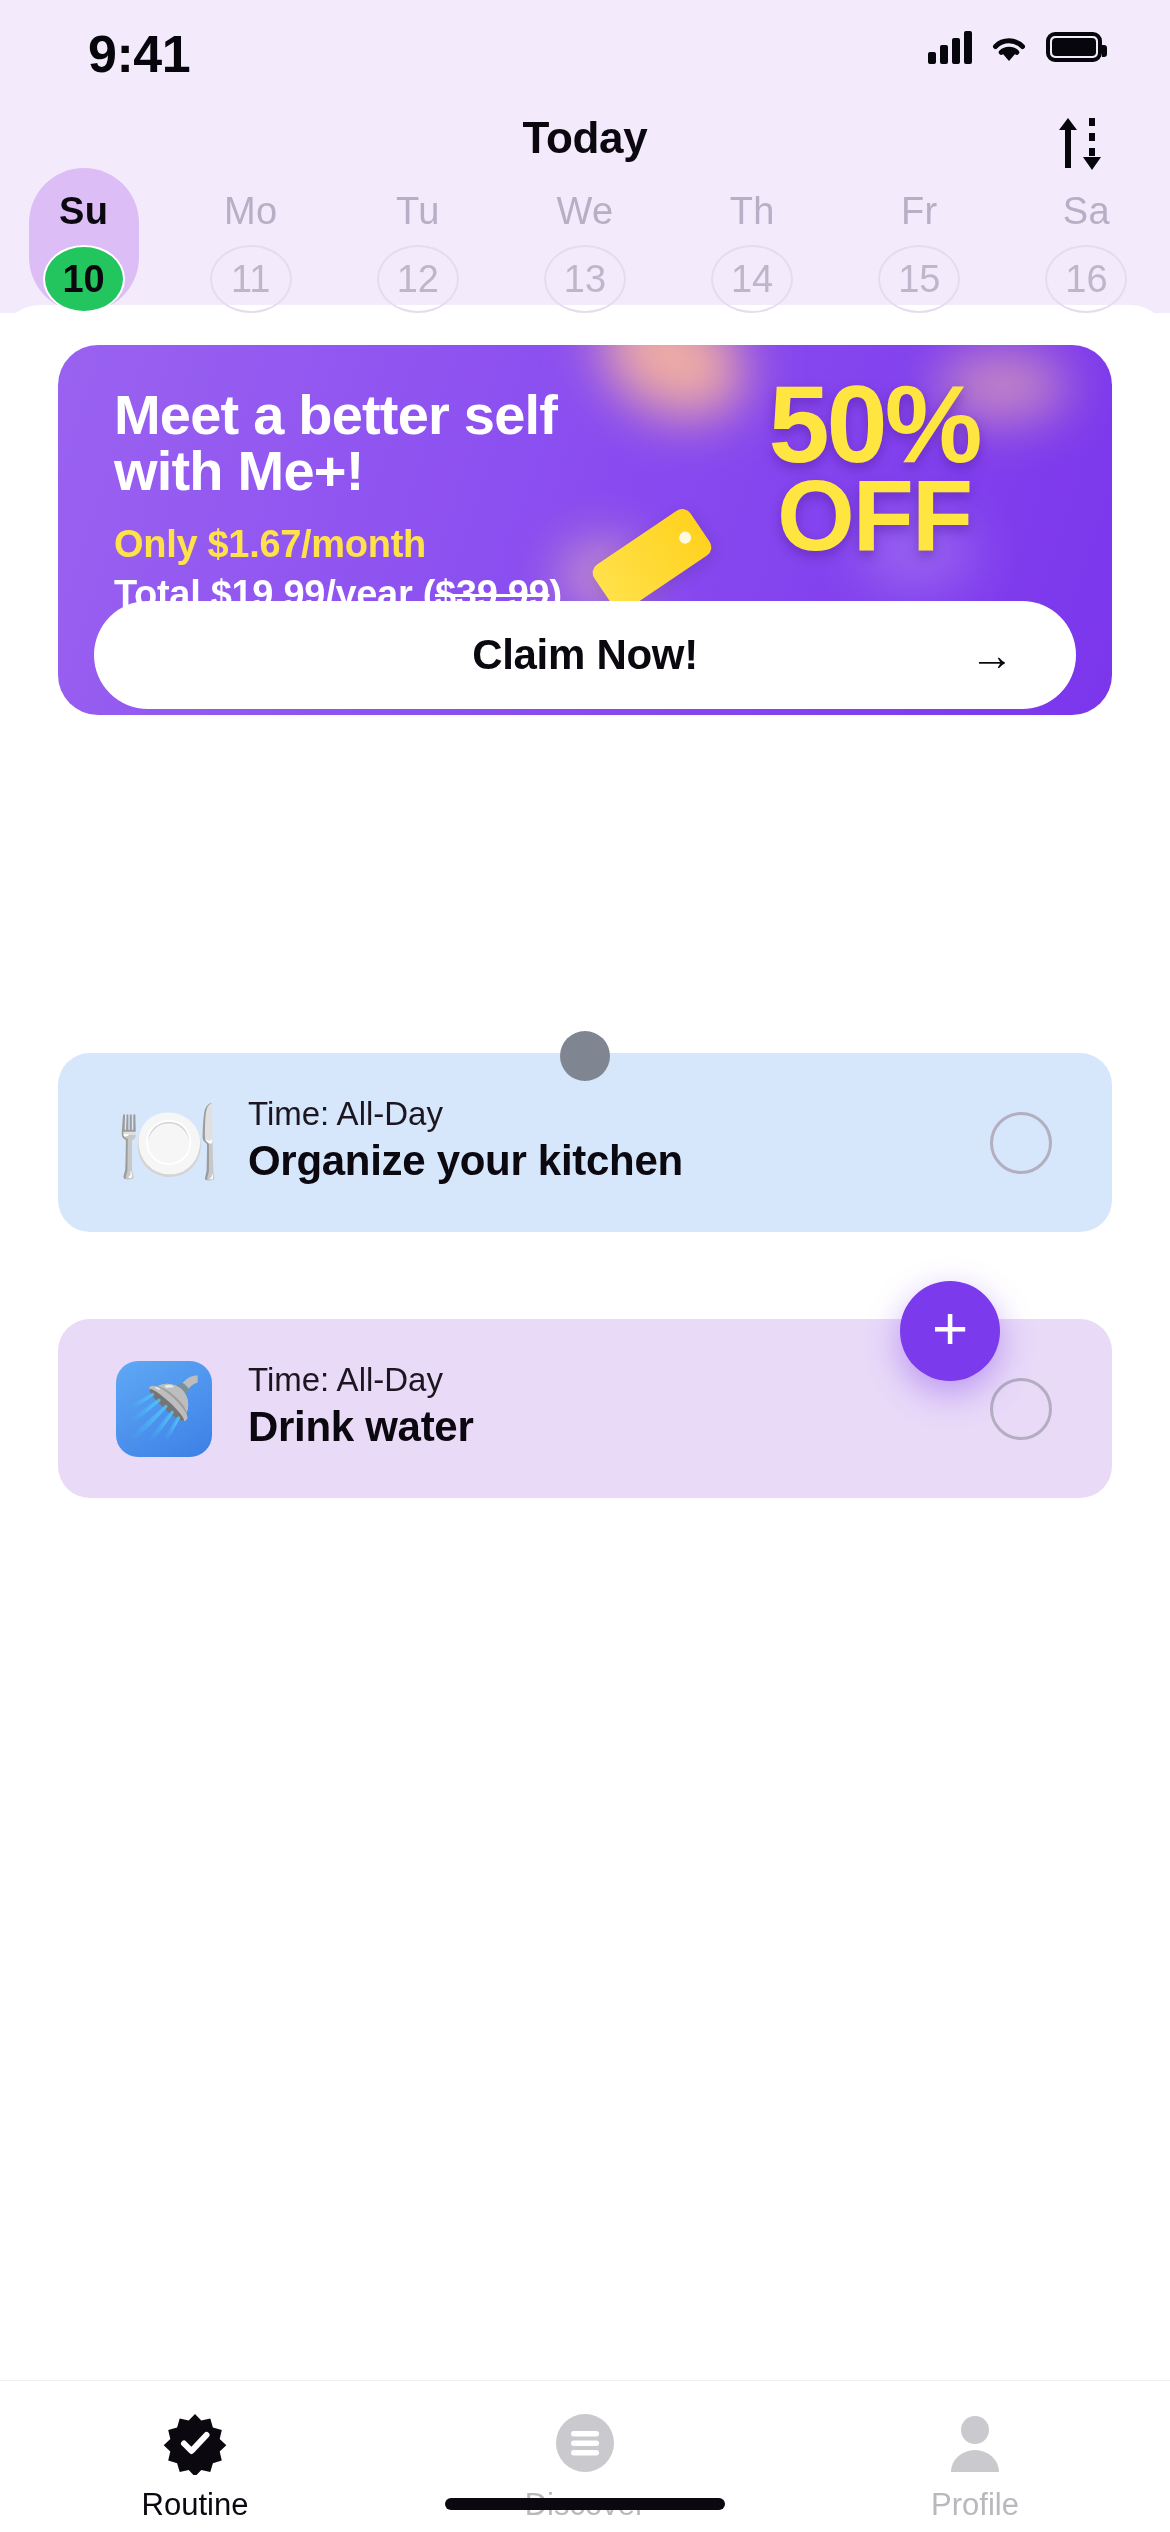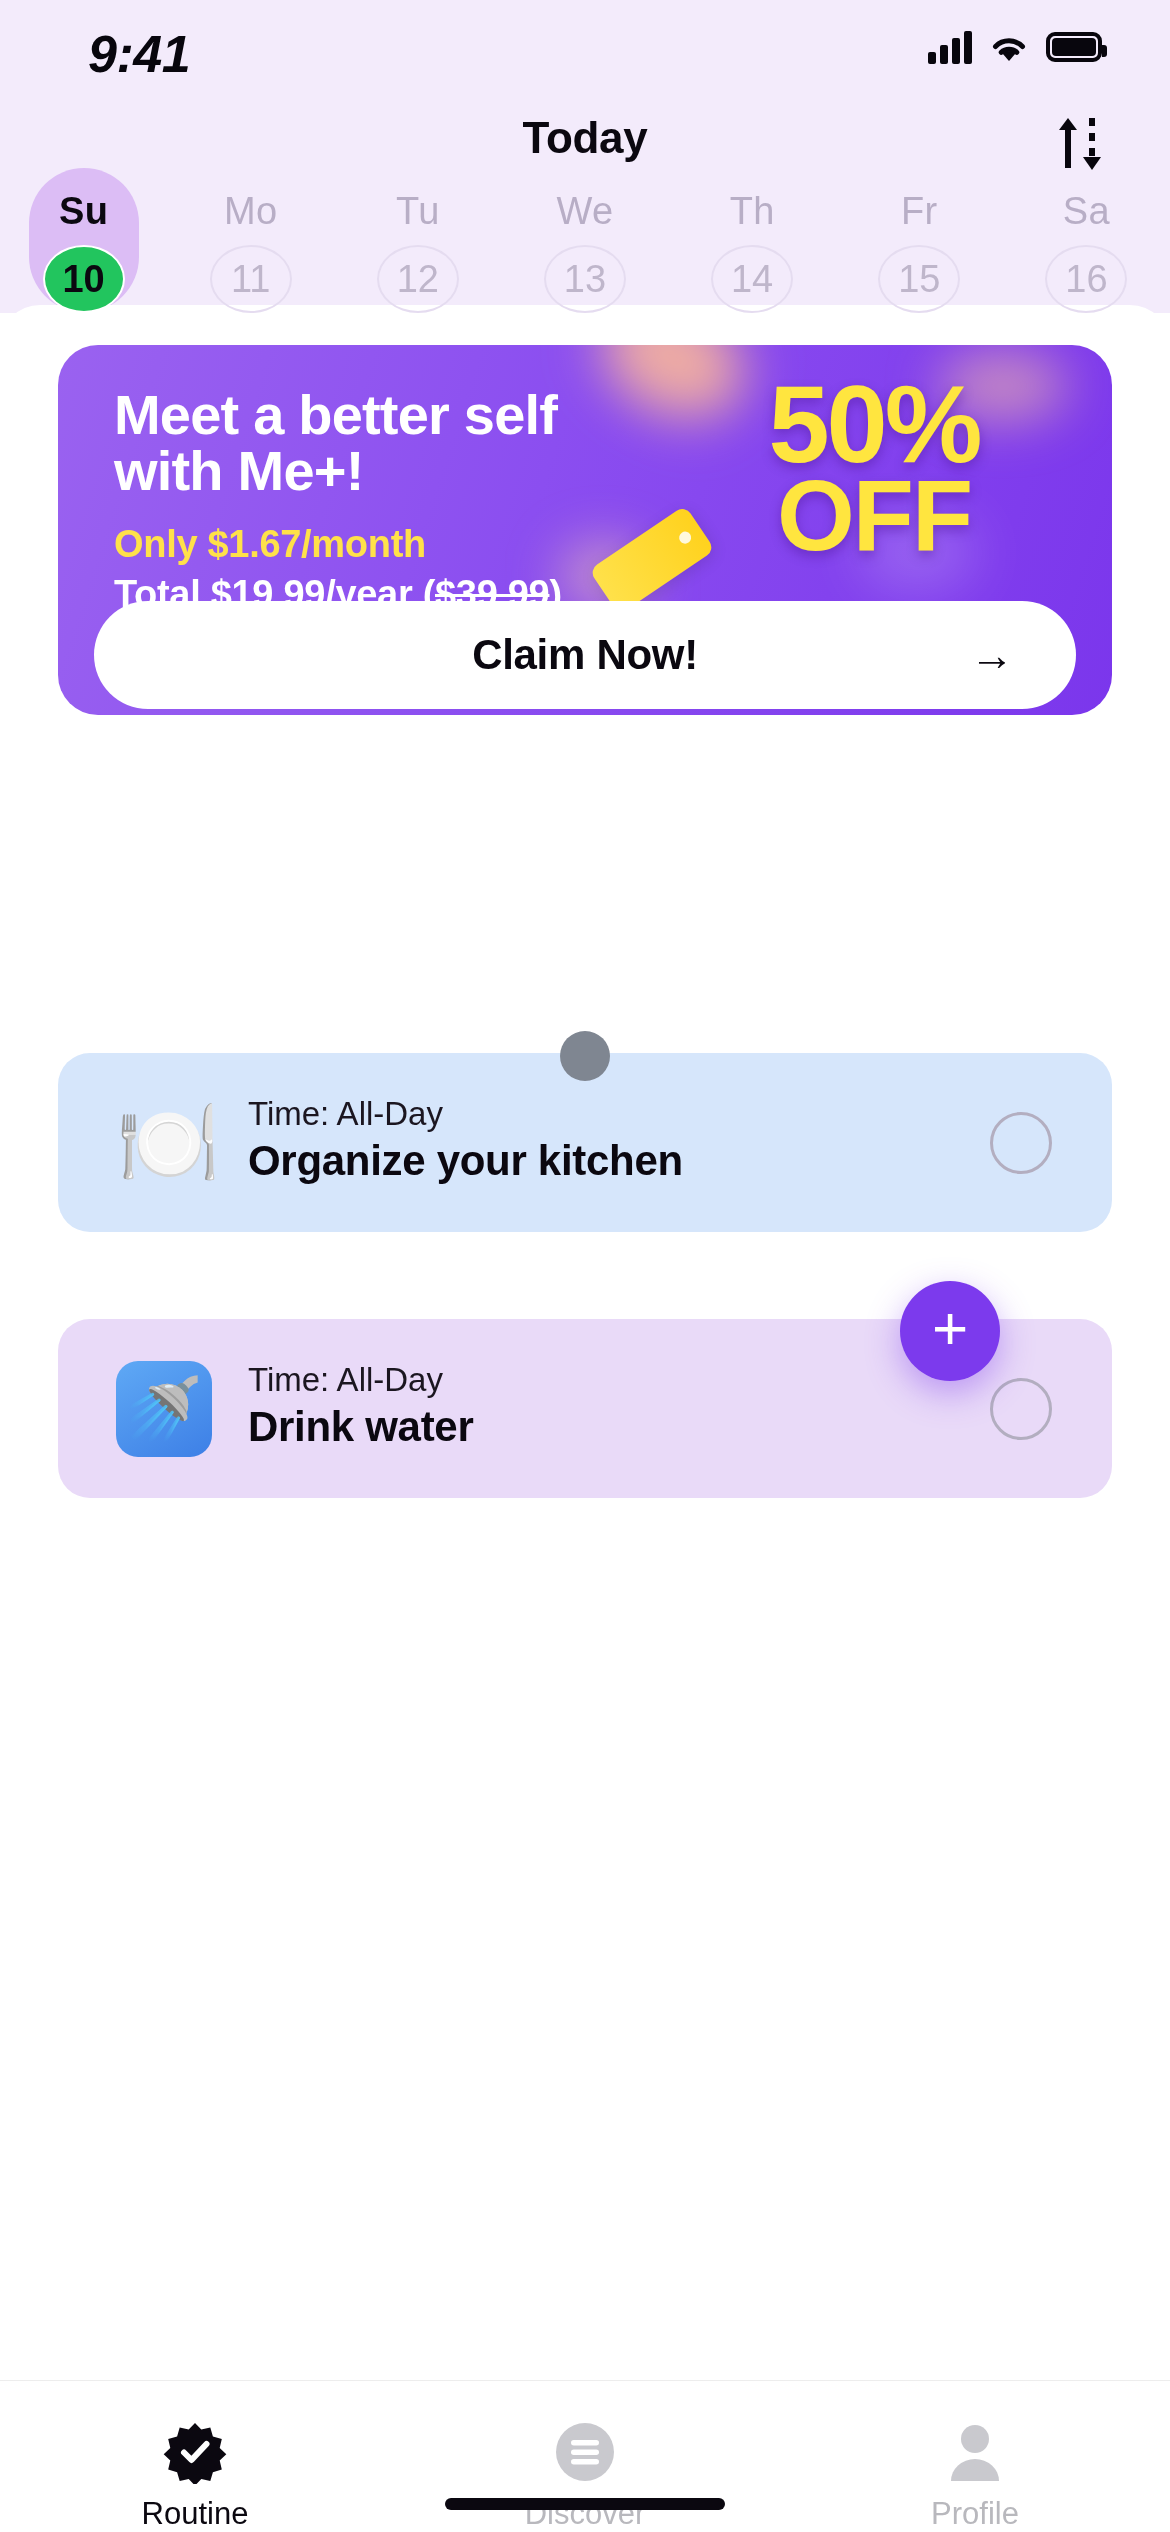--- a/index.html
+++ b/index.html
@@ -12,21 +12,21 @@
   }
 
   
   .top-area{
     position:absolute; left:0; top:0; width:1170px; height:313px;
     background:#f3ebfb;
   }
 
   
   .status-bar{
-    position:absolute; left:0; top:0; width:1170px; height:100px;font-style:italic;
+    position:absolute; left:0; top:0; width:1170px; height:100px;
   }
   .status-time{
     position:absolute; left:88px; top:24px;
     font-size:52px; font-weight:700; color:#08060d;
     letter-spacing:-0.5px;
   }
   .status-right{
     position:absolute; right:68px; top:30px;
     display:flex; align-items:center; gap:16px;
   }
@@ -200,21 +200,21 @@
     box-shadow:0 12px 34px rgba(124,58,237,.42);
     display:flex; align-items:center; justify-content:center;
     cursor:pointer;
   }
   .fab-plus{ color:#fff; font-size:62px; font-weight:300; line-height:1; margin-top:-6px; }
 
   
   .tabbar{
     position:absolute; left:0; bottom:0; width:1170px; height:152px;
     border-top:1px solid #ededed; background:#fff;
-    display:flex; align-items:flex-end;
+    display:flex; align-items:center;
   }
   .tab{
     flex:1; display:flex; flex-direction:column; align-items:center;
     padding-top:16px; cursor:pointer;
   }
   .tab-icon{ height:72px; display:flex; align-items:center; justify-content:center; }
   .tab-label{
     margin-top:8px; font-size:31px; color:#b8b8bd; font-weight:400;
   }
   .tab.active .tab-label{ color:#0b0810; font-weight:400; }

